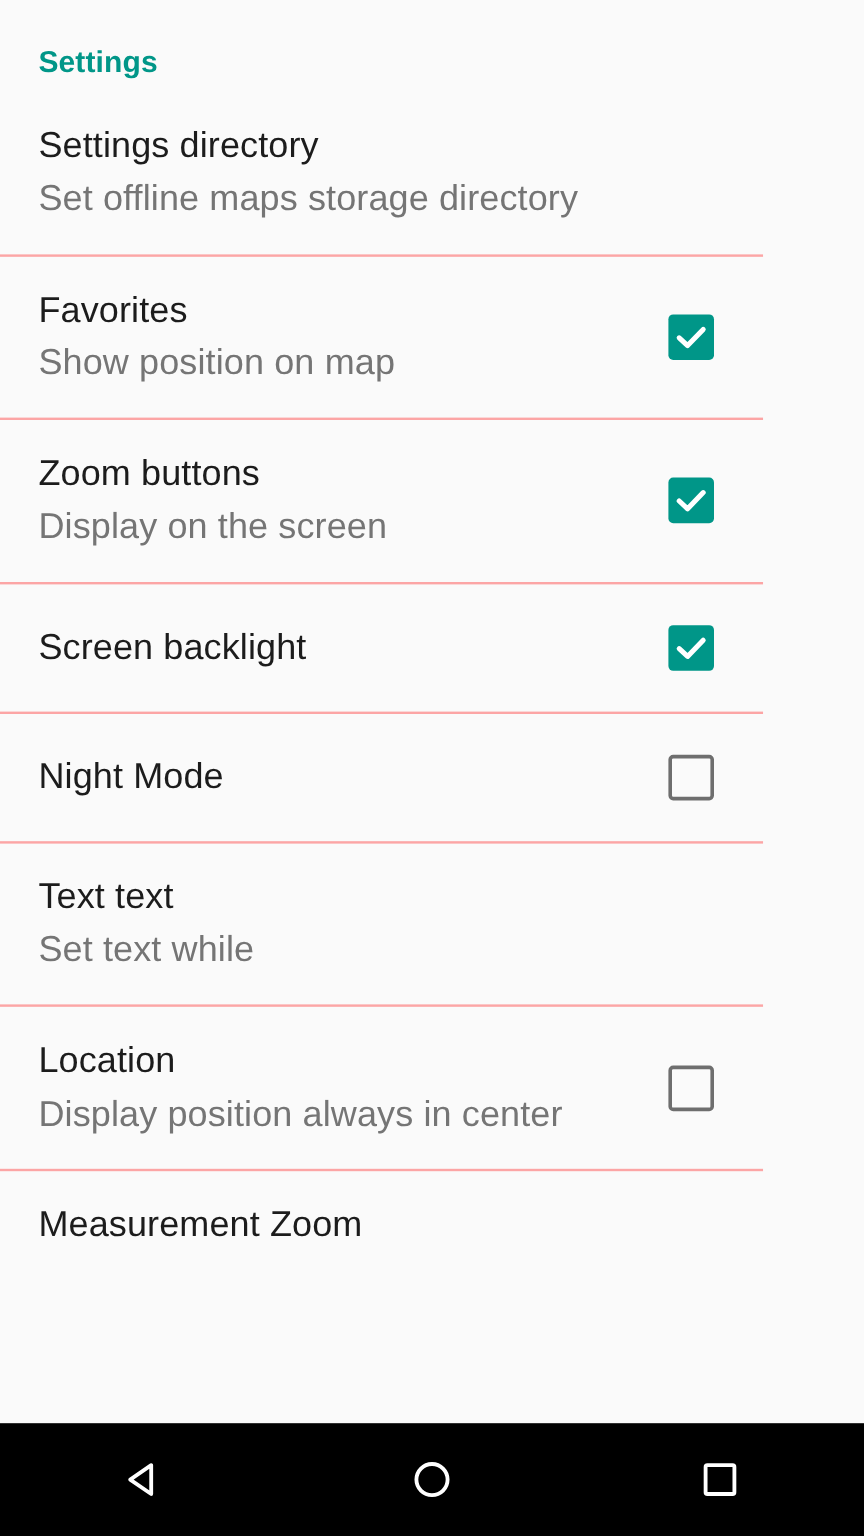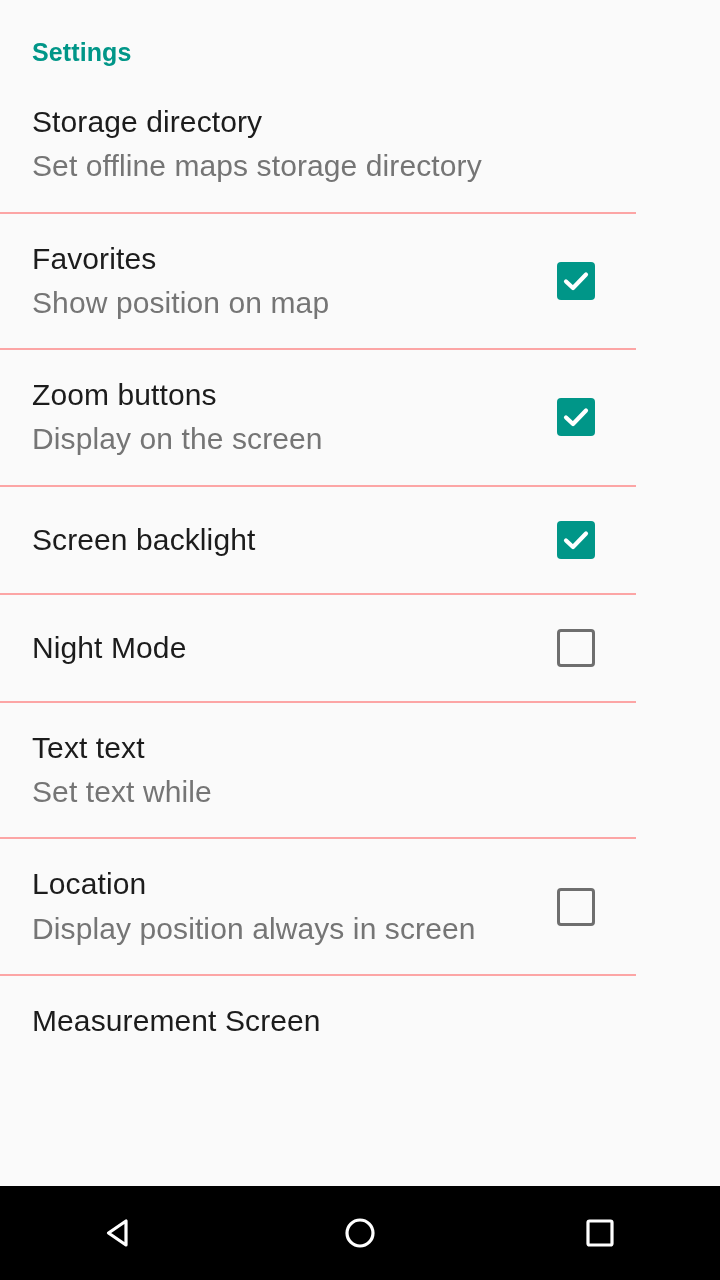--- a/index.html
+++ b/index.html
@@ -121,21 +121,21 @@
 <body>
 
 <div id="screen">
 
   <div id="list">
 
     <div class="category-header">Settings</div>
 
     <div class="row no-divider">
       <div class="row-text">
-        <div class="row-title">Storage directory</div>
+        <div class="row-title">Settings directory</div>
         <div class="row-subtitle">Set offline maps storage directory</div>
       </div>
     </div>
 
     <div class="row">
       <div class="row-text">
         <div class="row-title">Favorites</div>
         <div class="row-subtitle">Show position on map</div>
       </div>
       <div class="row-control">
@@ -188,32 +188,32 @@
     <div class="row">
       <div class="row-text">
         <div class="row-title">Text text</div>
         <div class="row-subtitle">Set text while</div>
       </div>
     </div>
 
     <div class="row">
       <div class="row-text">
         <div class="row-title">Location</div>
-        <div class="row-subtitle">Display position always in screen</div>
+        <div class="row-subtitle">Display position always in center</div>
       </div>
       <div class="row-control">
         <div class="checkbox unchecked">
           
         </div>
       </div>
     </div>
 
     <div class="row clipped">
       <div class="row-text">
-        <div class="row-title">Measurement Screen</div>
+        <div class="row-title">Measurement Zoom</div>
       </div>
     </div>
 
   </div>
 
   <div id="navbar">
 
     <div class="nav-btn">
       <svg width="46" height="46" viewBox="0 0 46 46">
         <path d="M29 11 L29 35 L11.5 23 Z" fill="none" stroke="#ffffff" stroke-width="3.2" stroke-linejoin="round"></path>

